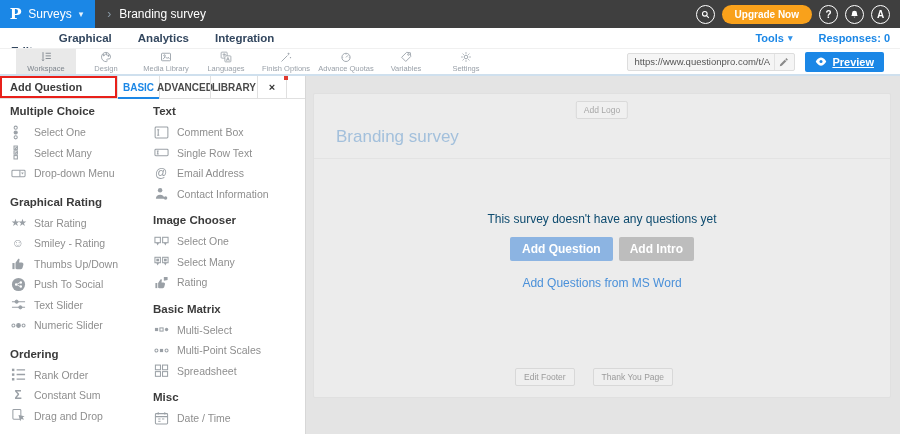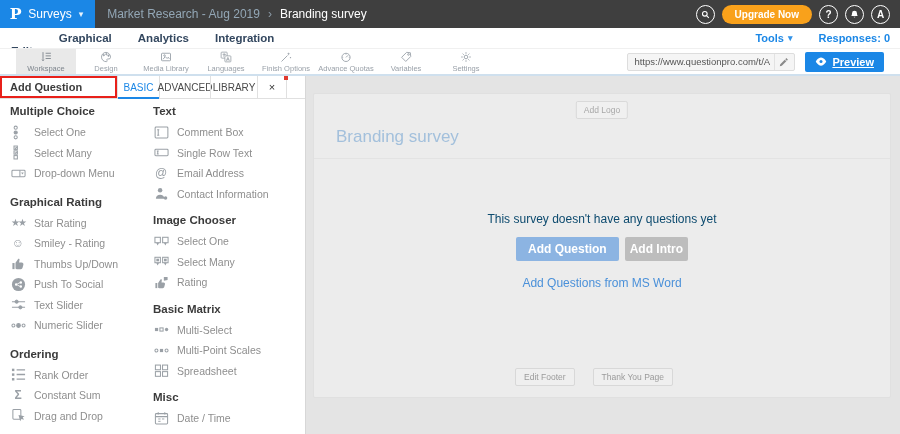--- a/index.html
+++ b/index.html
@@ -37,21 +37,21 @@
   .url-box { display:flex; align-items:center; background:#f5f5f5; border:1px solid #ddd; border-radius:2px; height:18px; width:168px; overflow:hidden; }
   .url-box input { border:none; background:transparent; outline:none; font-size:9.5px; color:#555; padding:0 4px 0 6px; width:146px; font-family:"Liberation Sans",sans-serif; }
   .url-pencil { width:18px; height:100%; display:flex; align-items:center; justify-content:center; border-left:1px solid #e2e2e2; cursor:pointer; }
   .preview-btn { background:#1b87e6; color:#fff; border:none; border-radius:2px; height:20px; padding:0 10px; font-size:11px; font-weight:bold; display:flex; align-items:center; gap:5px; cursor:pointer; font-family:"Liberation Sans",sans-serif;text-decoration:underline; }
 
   
   .content { flex:1; display:flex; min-height:0; }
   .panel { width:306px; background:#fff; border-right:1px solid #d7d7d7; display:flex; flex-direction:column; flex:0 0 auto; position:relative; }
   .panel-head { height:23px; display:flex; align-items:stretch; border-bottom:1px solid #e0e0e0; flex:0 0 auto; position:relative; }
   .add-q { width:117px; border:2px solid #e8201a; display:flex; align-items:center; padding-left:8px; font-size:11px; font-weight:bold; color:#3c3c3c; cursor:pointer; }
-  .tab { display:flex; align-items:center; justify-content:center; font-size:10px; font-weight:normal; color:#4a4a4a; border-left:1px solid #e0e0e0; cursor:pointer; position:relative; }
+  .tab { display:flex; align-items:center; justify-content:center; font-size:10px; font-weight:bold; color:#4a4a4a; border-left:1px solid #e0e0e0; cursor:pointer; position:relative; }
   .tab.basic { width:42px; color:#1b87e6; }
   .tab.basic::after { content:""; position:absolute; left:0; right:0; bottom:-1px; height:2px; background:#1b87e6; }
   .tab.advanced { width:51px; }
   .tab.library { width:47px; }
   .tab.close { width:30px; border-right:1px solid #e0e0e0; font-size:11px; color:#333; }
   .red-dot { position:absolute; left:284px; top:0px; width:4px; height:4px; background:#e03a2f; }
 
   .panel-body { flex:1; display:flex; padding:6px 0 0 10px; overflow:hidden; }
   .qcol1 { width:143px; flex:0 0 auto; }
   .qcol2 { flex:1; }
@@ -68,38 +68,37 @@
   
   .canvas { flex:1; background:#e4e4e4; position:relative; min-width:0; }
   .paper { position:absolute; left:7px; right:9px; top:17px; height:305px; background:#ececec; border:1px solid #e0e0e0; border-radius:2px; }
   .add-logo { position:absolute; top:7px; left:50%; transform:translateX(-50%); background:#f0f0f0; border:1px solid #d9d9d9; border-radius:2px; font-size:8.5px; color:#a8a8a8; padding:3px 7px; cursor:pointer; font-family:"Liberation Sans",sans-serif; }
   .survey-title { position:absolute; top:33px; left:22px; font-size:17px; font-weight:normal; color:#a3c0dc; cursor:text; }
   .paper-divider { position:absolute; top:64px; left:0; right:0; height:1px; background:#e3e3e3; }
   .empty-state { position:absolute; top:118px; left:0; right:0; text-align:center; }
   .empty-text { color:#0c4a6e; font-size:12px; margin-bottom:11px; }
   .empty-btns { display:flex; justify-content:center; gap:6px; margin-bottom:15px; }
   .btn-add-q { background:#8cb4e2; color:#fff; border:none; border-radius:2px; font-size:12px; font-weight:bold; padding:5px 12px; cursor:pointer; font-family:"Liberation Sans",sans-serif; }
-  .btn-add-intro { background:#bdbdbd; color:#fff; border:none; border-radius:2px; font-size:12px; font-weight:bold; padding:5px 5px; cursor:pointer; font-family:"Liberation Sans",sans-serif; }
+  .btn-add-intro { background:#bdbdbd; color:#fff; border:none; border-radius:2px; font-size:12px; font-weight:bold; padding:5px 11px; cursor:pointer; font-family:"Liberation Sans",sans-serif; }
   .msword-link { color:#4a90d9; font-size:12px; cursor:pointer; display:inline-block; }
   .paper-footer { position:absolute; bottom:11px; left:0; right:16px; display:flex; justify-content:center; gap:18px; }
   .foot-btn { background:#efefef; border:1px solid #d8d8d8; border-radius:2px; color:#9a9a9a; font-size:8.5px; padding:3px 8px; cursor:pointer; font-family:"Liberation Sans",sans-serif; }
 </style>
 </head>
 <body>
 
 <div class="app">
 
   <header class="topbar">
     <div class="logo-area">
       <span class="logo-glyph">P</span>
       <span>Surveys</span>
       <span class="caret">▾</span>
     </div>
     <div class="breadcrumb">
-      <span class="bc-parent">Market Research - Aug 2019</span>
       <span class="bc-sep">›</span>
       <span class="bc-current">Branding survey</span>
     </div>
     <div class="top-actions">
       <button class="circle-btn">
         <svg viewBox="0 0 16 16" width="11" height="11" fill="none" stroke="#fff" stroke-width="1.6">
             <circle cx="7" cy="7" r="3.4"></circle>
             <path d="M9.6 9.6l3.2 3.2"></path>
           </svg>
       </button>

